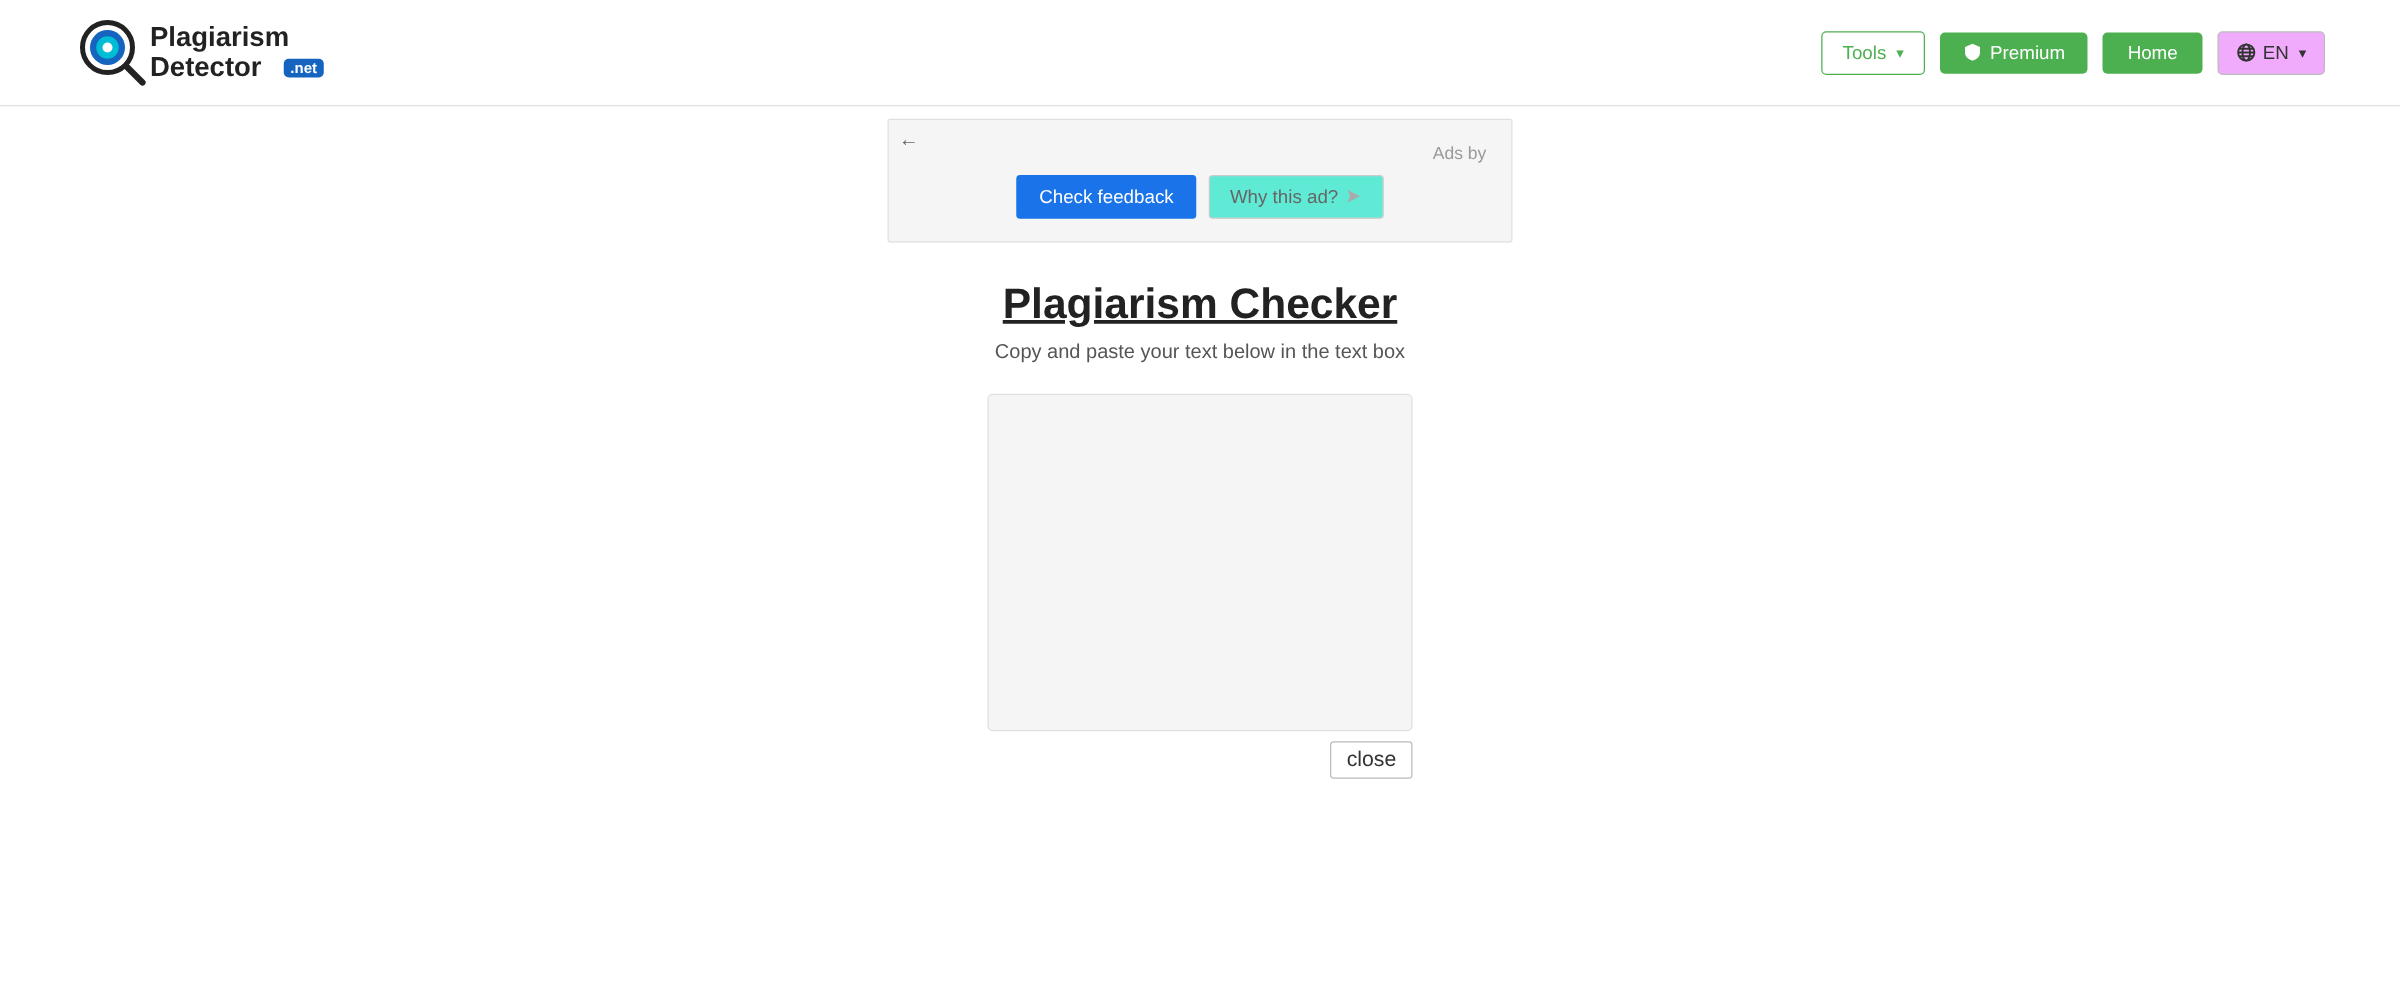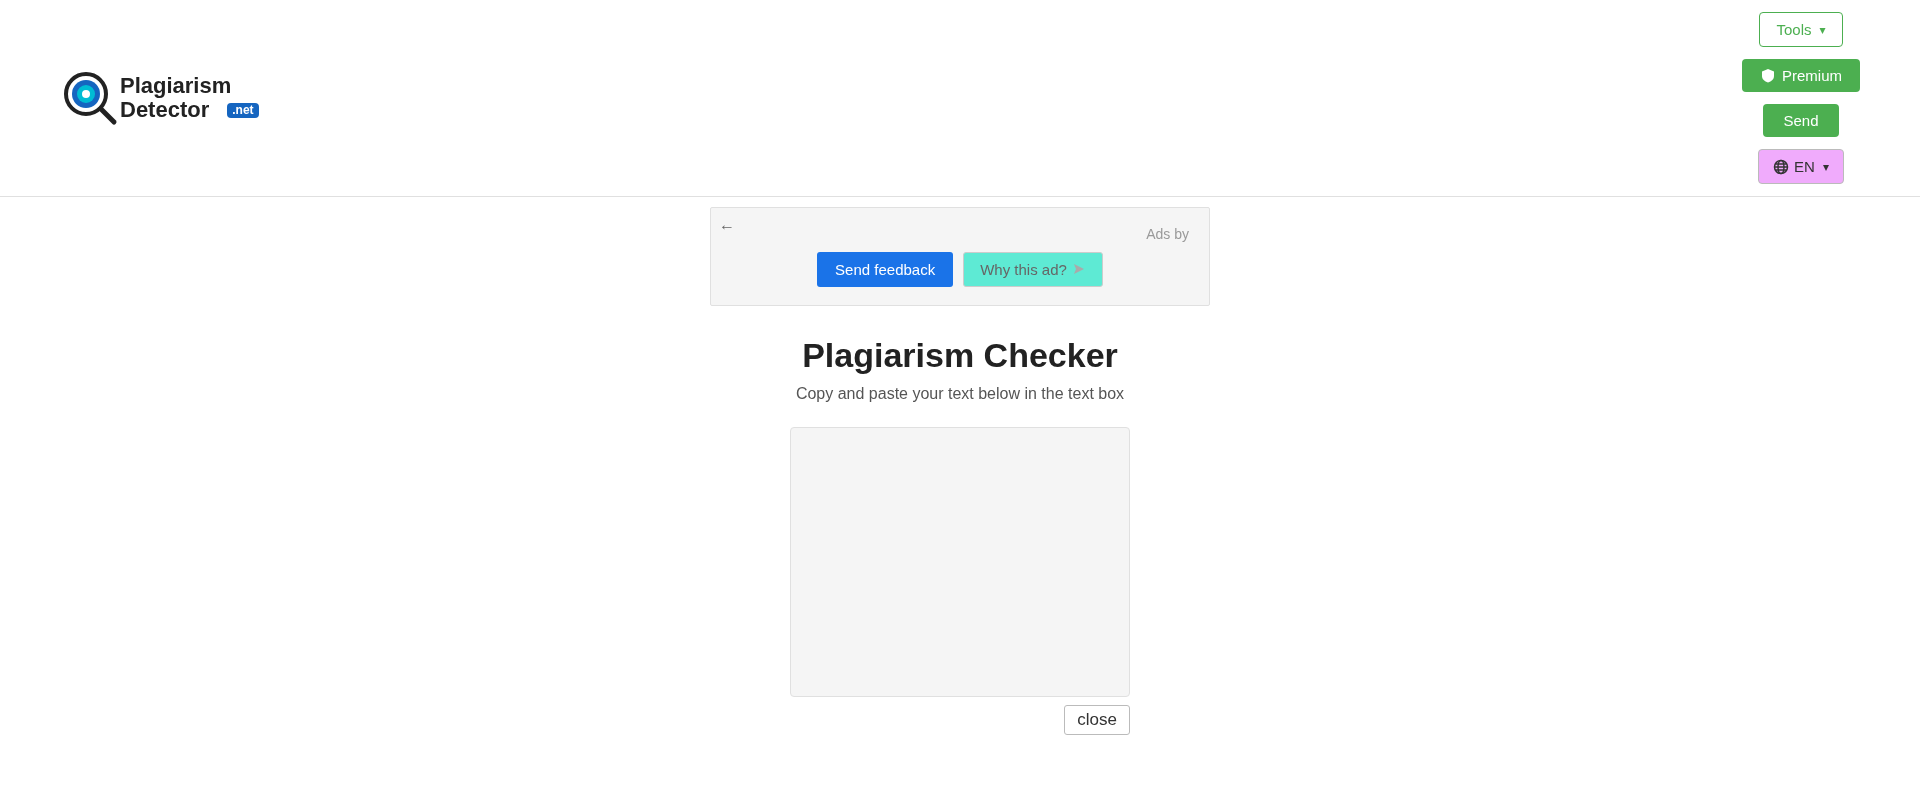--- a/index.html
+++ b/index.html
@@ -66,21 +66,20 @@
       font-size: 16px;
       color: #333;
       text-decoration: none;
       cursor: pointer;
     }
 
     .nav-actions {
       display: flex;
       align-items: center;
       gap: 12px;
-      flex-direction: column;
     }
 
     .btn-tools {
       border: 1px solid #4caf50;
       background: #fff;
       color: #4caf50;
       font-size: 15px;
       padding: 8px 16px;
       border-radius: 4px;
       cursor: pointer;
@@ -195,20 +194,21 @@
       flex-direction: column;
       align-items: center;
       padding-top: 30px;
     }
 
     .page-title {
       font-size: 34px;
       font-weight: bold;
       color: #222;
       margin-bottom: 10px;
+      text-decoration: underline;
     }
 
     .page-subtitle {
       font-size: 16px;
       color: #555;
       margin-bottom: 24px;
     }
 
     .text-input-area {
       width: 340px;
@@ -287,21 +287,21 @@
       <span class="dropdown-arrow">▾</span>
     </button>
     <button class="btn-premium">
 
       <svg width="16" height="16" viewBox="0 0 16 16" fill="white">
         <path d="M8 1L2 3.5V8c0 3.3 2.5 5.5 6 6.5 3.5-1 6-3.2 6-6.5V3.5L8 1z"></path>
       </svg>
       <span>Premium</span>
     </button>
     <button class="btn-login">
-      <span>Send</span>
+      <span>Home</span>
     </button>
     <button class="btn-lang">
 
       <svg width="16" height="16" viewBox="0 0 16 16" fill="none" stroke="#333" stroke-width="1.5">
         <circle cx="8" cy="8" r="6.5"></circle>
         <ellipse cx="8" cy="8" rx="3" ry="6.5"></ellipse>
         <line x1="1.5" y1="8" x2="14.5" y2="8"></line>
         <line x1="2.5" y1="5" x2="13.5" y2="5"></line>
         <line x1="2.5" y1="11" x2="13.5" y2="11"></line>
       </svg>
@@ -311,21 +311,21 @@
   </div>
 </nav>
 
 <div class="ad-banner-container">
   <div class="ad-banner">
     <button class="ad-close-btn">
       <span>←</span>
     </button>
     <div class="ads-by-text">Ads by</div>
     <div class="ad-buttons">
-      <button class="btn-send-feedback">Send feedback</button>
+      <button class="btn-send-feedback">Check feedback</button>
       <button class="btn-why-ad">
         <span>Why this ad?</span>
 
         <svg width="14" height="14" viewBox="0 0 14 14" fill="none" stroke="#888" stroke-width="1.5">
           <polygon points="2,1 12,6 2,11 4,6" fill="#aaa" stroke="none"></polygon>
         </svg>
       </button>
     </div>
   </div>
 </div>

